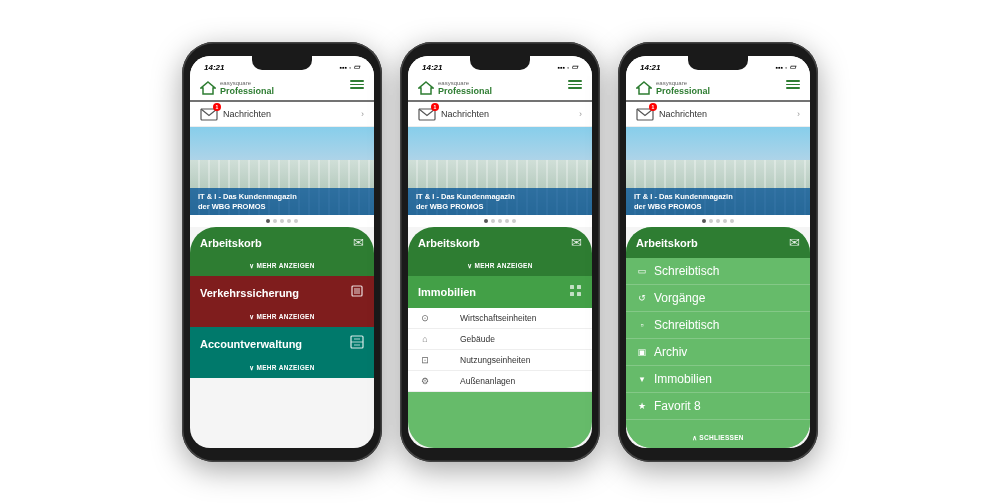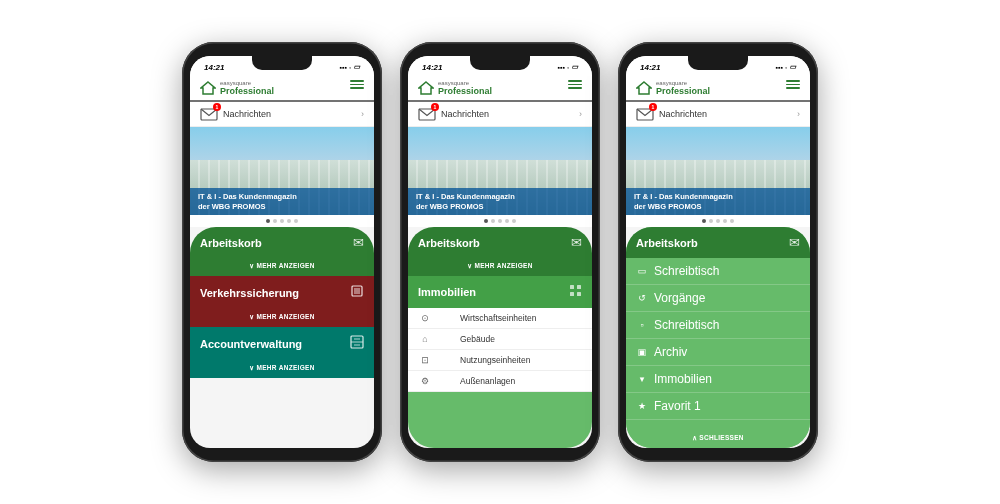--- a/index.html
+++ b/index.html
@@ -632,21 +632,21 @@
               <div class="menu-item">
                 <span class="menu-item-icon">▣</span>
                 <span class="menu-item-text">Archiv</span>
               </div>
               <div class="menu-item">
                 <span class="menu-item-icon">▾</span>
                 <span class="menu-item-text">Immobilien</span>
               </div>
               <div class="menu-item">
                 <span class="menu-item-icon">★</span>
-                <span class="menu-item-text">Favorit 1</span>
+                <span class="menu-item-text">Favorit 8</span>
               </div>
             </div>
             <div class="schliessen-bar">
               <span>∧ SCHLIESSEN</span>
             </div>
           </div>
         </div>
       </div>
     </div>
   </div>

